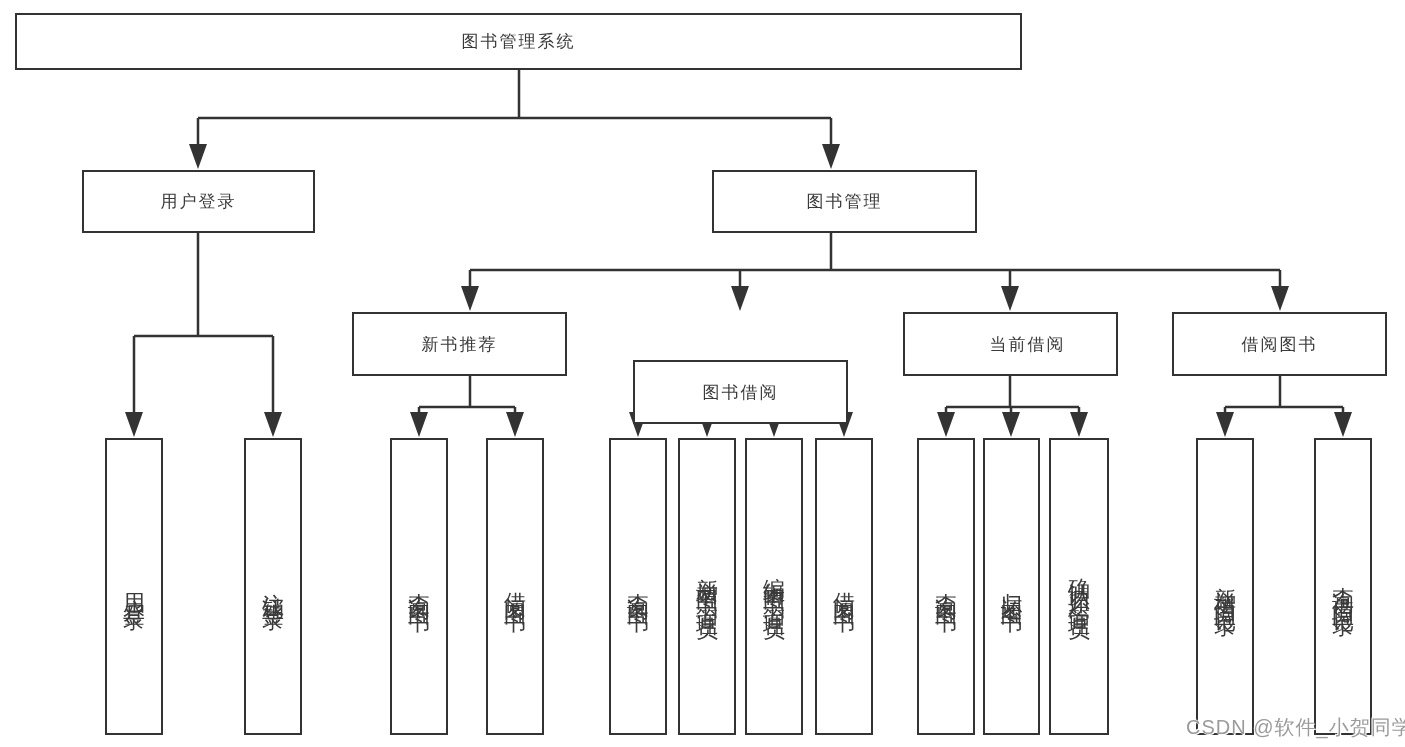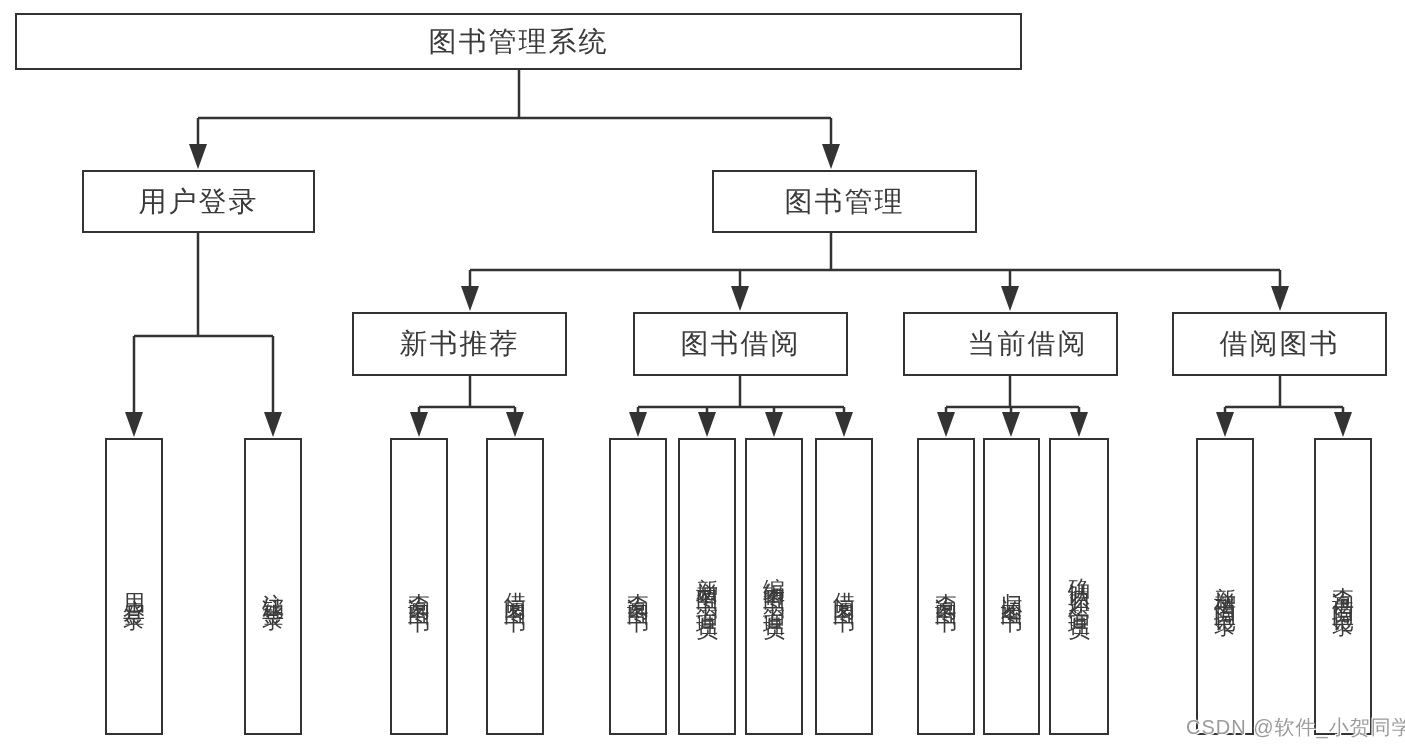--- a/index.html
+++ b/index.html
@@ -24,21 +24,21 @@
     position: absolute;
     box-sizing: border-box;
     border: 2.5px solid #333333;
     background: #ffffff;
     display: flex;
     align-items: center;
     justify-content: center;
     color: #3a3a3a;
   }
   .hbox {
-    font-size: 28px;
+    font-size: 17px;
     letter-spacing: 2px;
     white-space: nowrap;
   }
   .root {
     left: 15px; top: 13px; width: 1007px; height: 57px;
   }
   .lvl1 {
     top: 170px; height: 63px;
   }
   .lvl2 {
@@ -101,21 +101,21 @@
       <polygon points="1334,412 1352,412 1343,437"></polygon>
     </g>
   </svg>
 
   <div class="node hbox root">图书管理系统</div>
 
   <div class="node hbox lvl1" style="left:82px; width:233px;">用户登录</div>
   <div class="node hbox lvl1" style="left:712px; width:265px;">图书管理</div>
 
   <div class="node hbox lvl2" style="left:352px;">新书推荐</div>
-  <div class="node hbox lvl2" style="left:633px;">图书借阅</div>
+  <div class="node hbox lvl2" style="left:633px;margin-top:48px;">图书借阅</div>
   <div class="node hbox lvl2" style="left:903px;padding-left:34px;">当前借阅</div>
   <div class="node hbox lvl2" style="left:1172px;">借阅图书</div>
 
   <div class="node vbox" style="left:105px;">用户登录</div>
   <div class="node vbox" style="left:244px;">注销登录</div>
 
   <div class="node vbox" style="left:390px;">查询图书</div>
   <div class="node vbox" style="left:486px;">借阅图书</div>
 
   <div class="node vbox" style="left:609px;">查询图书</div>

